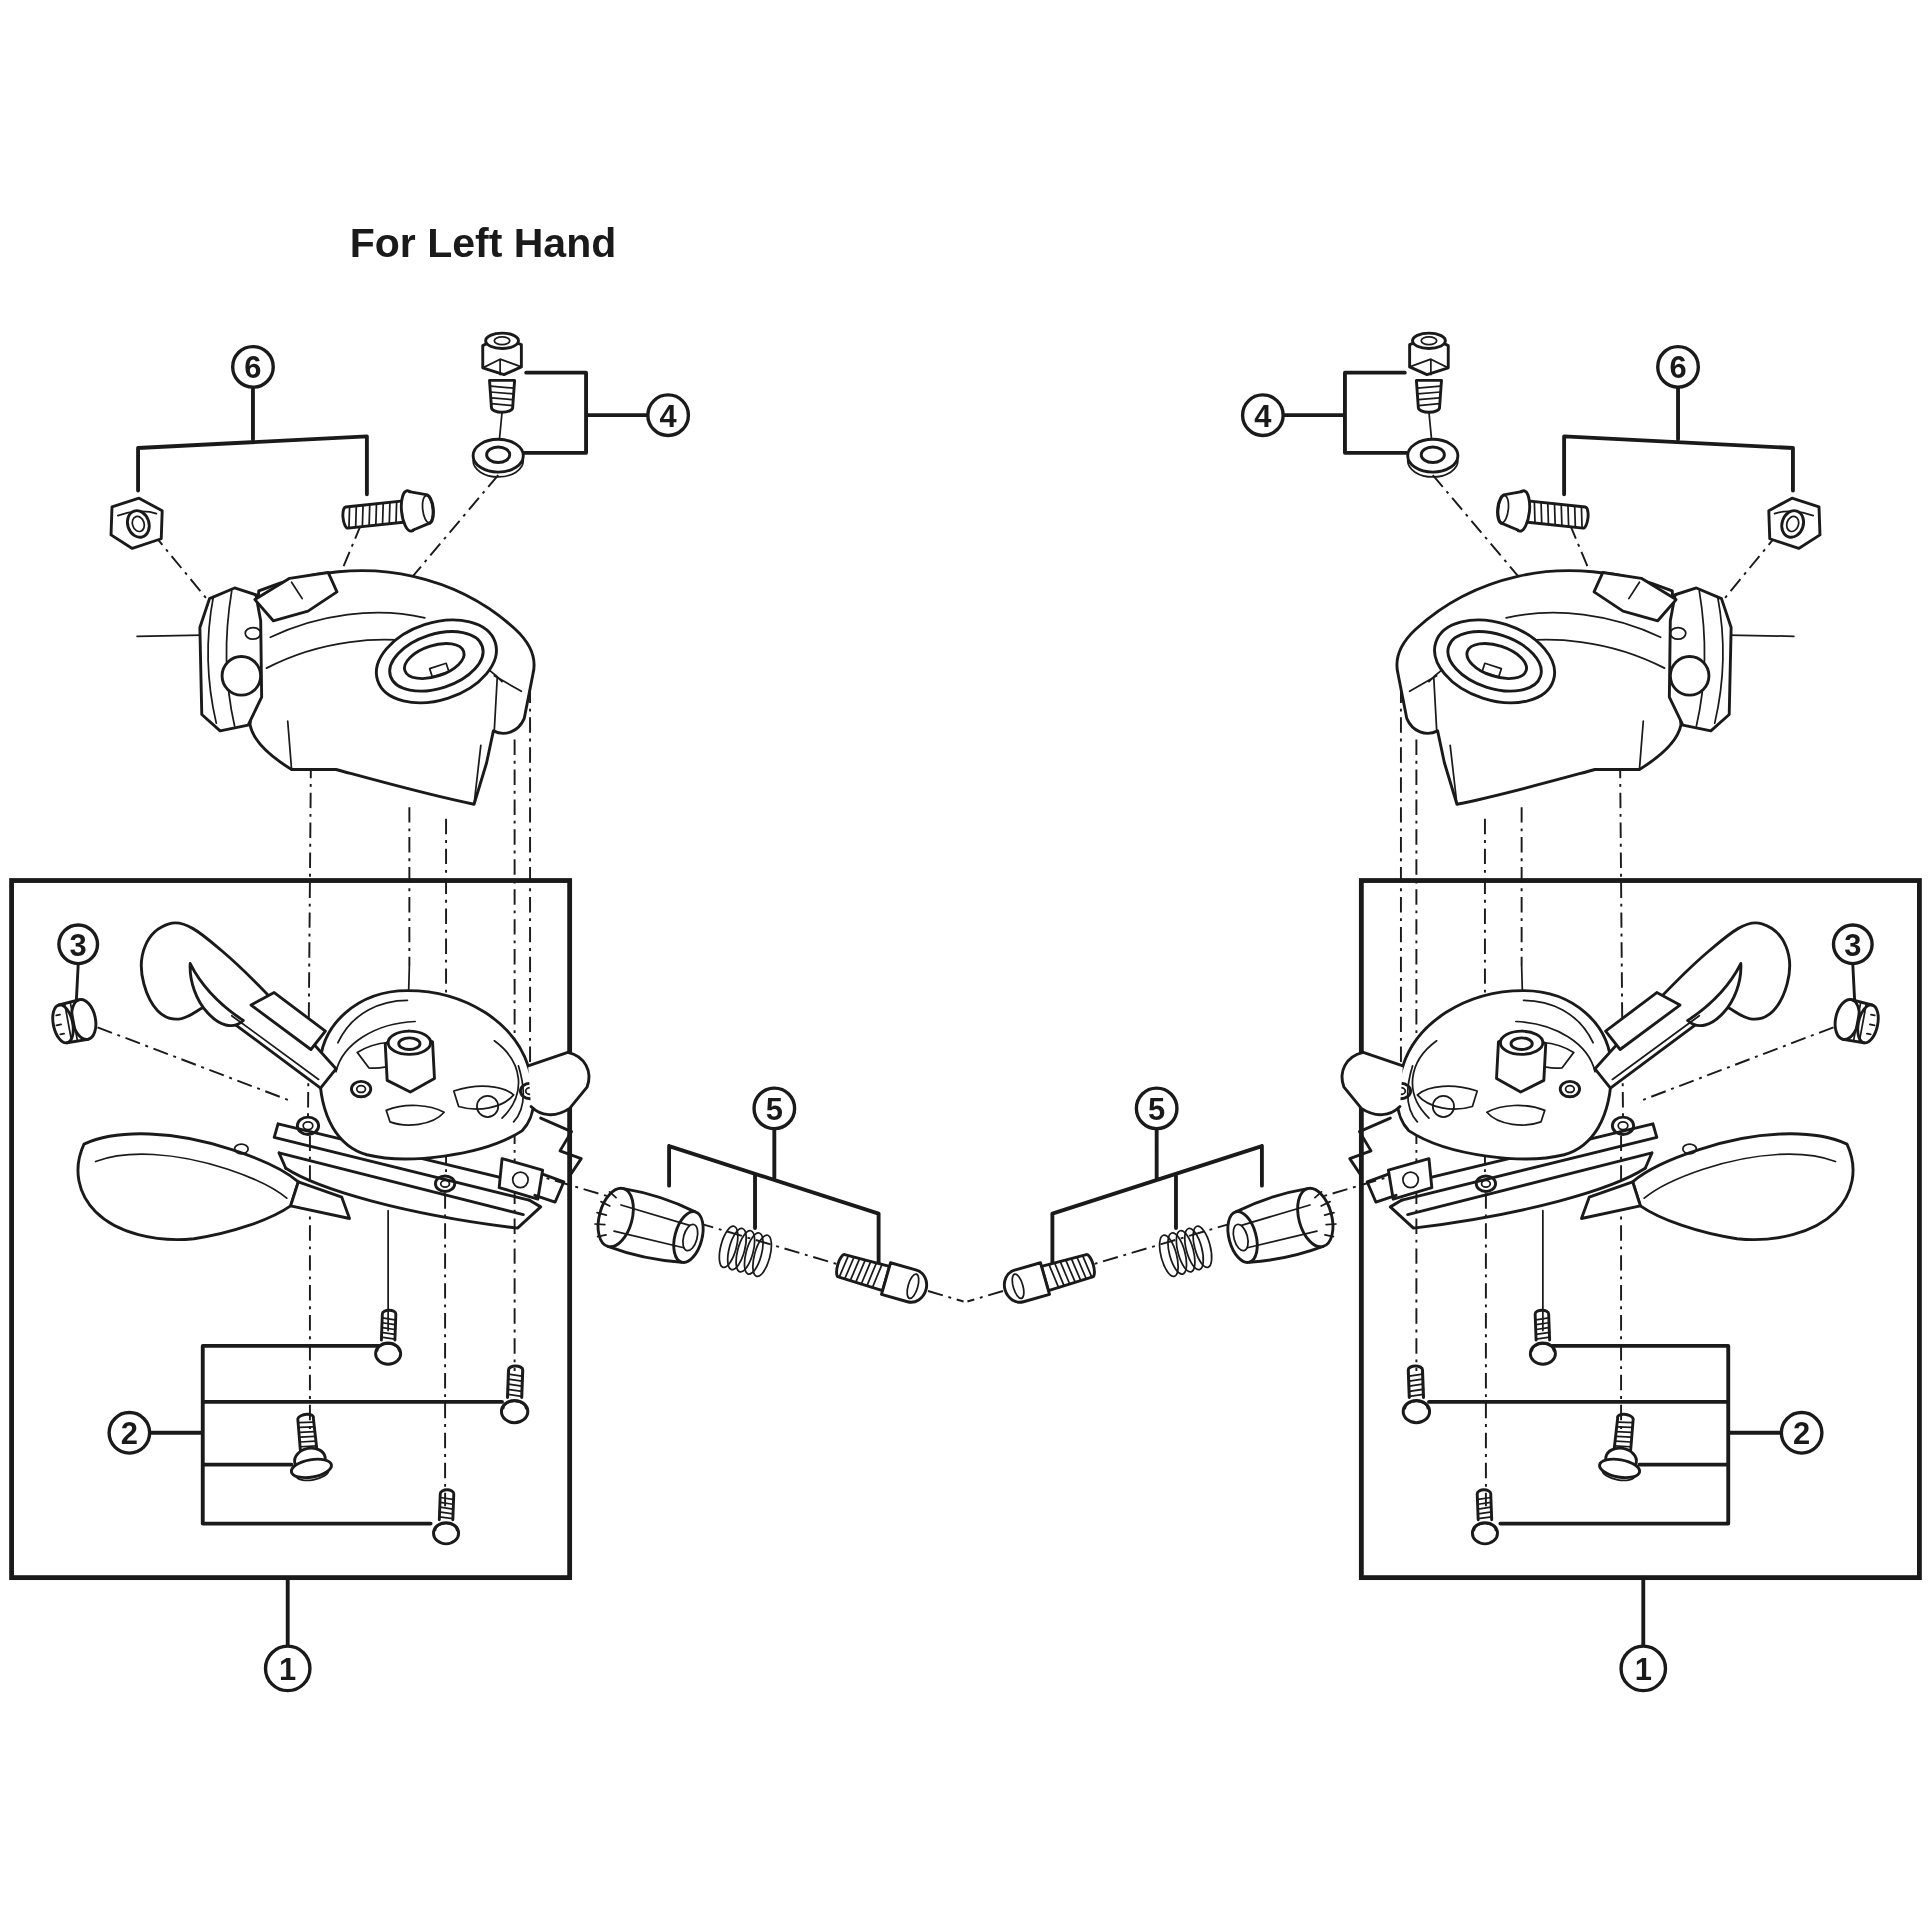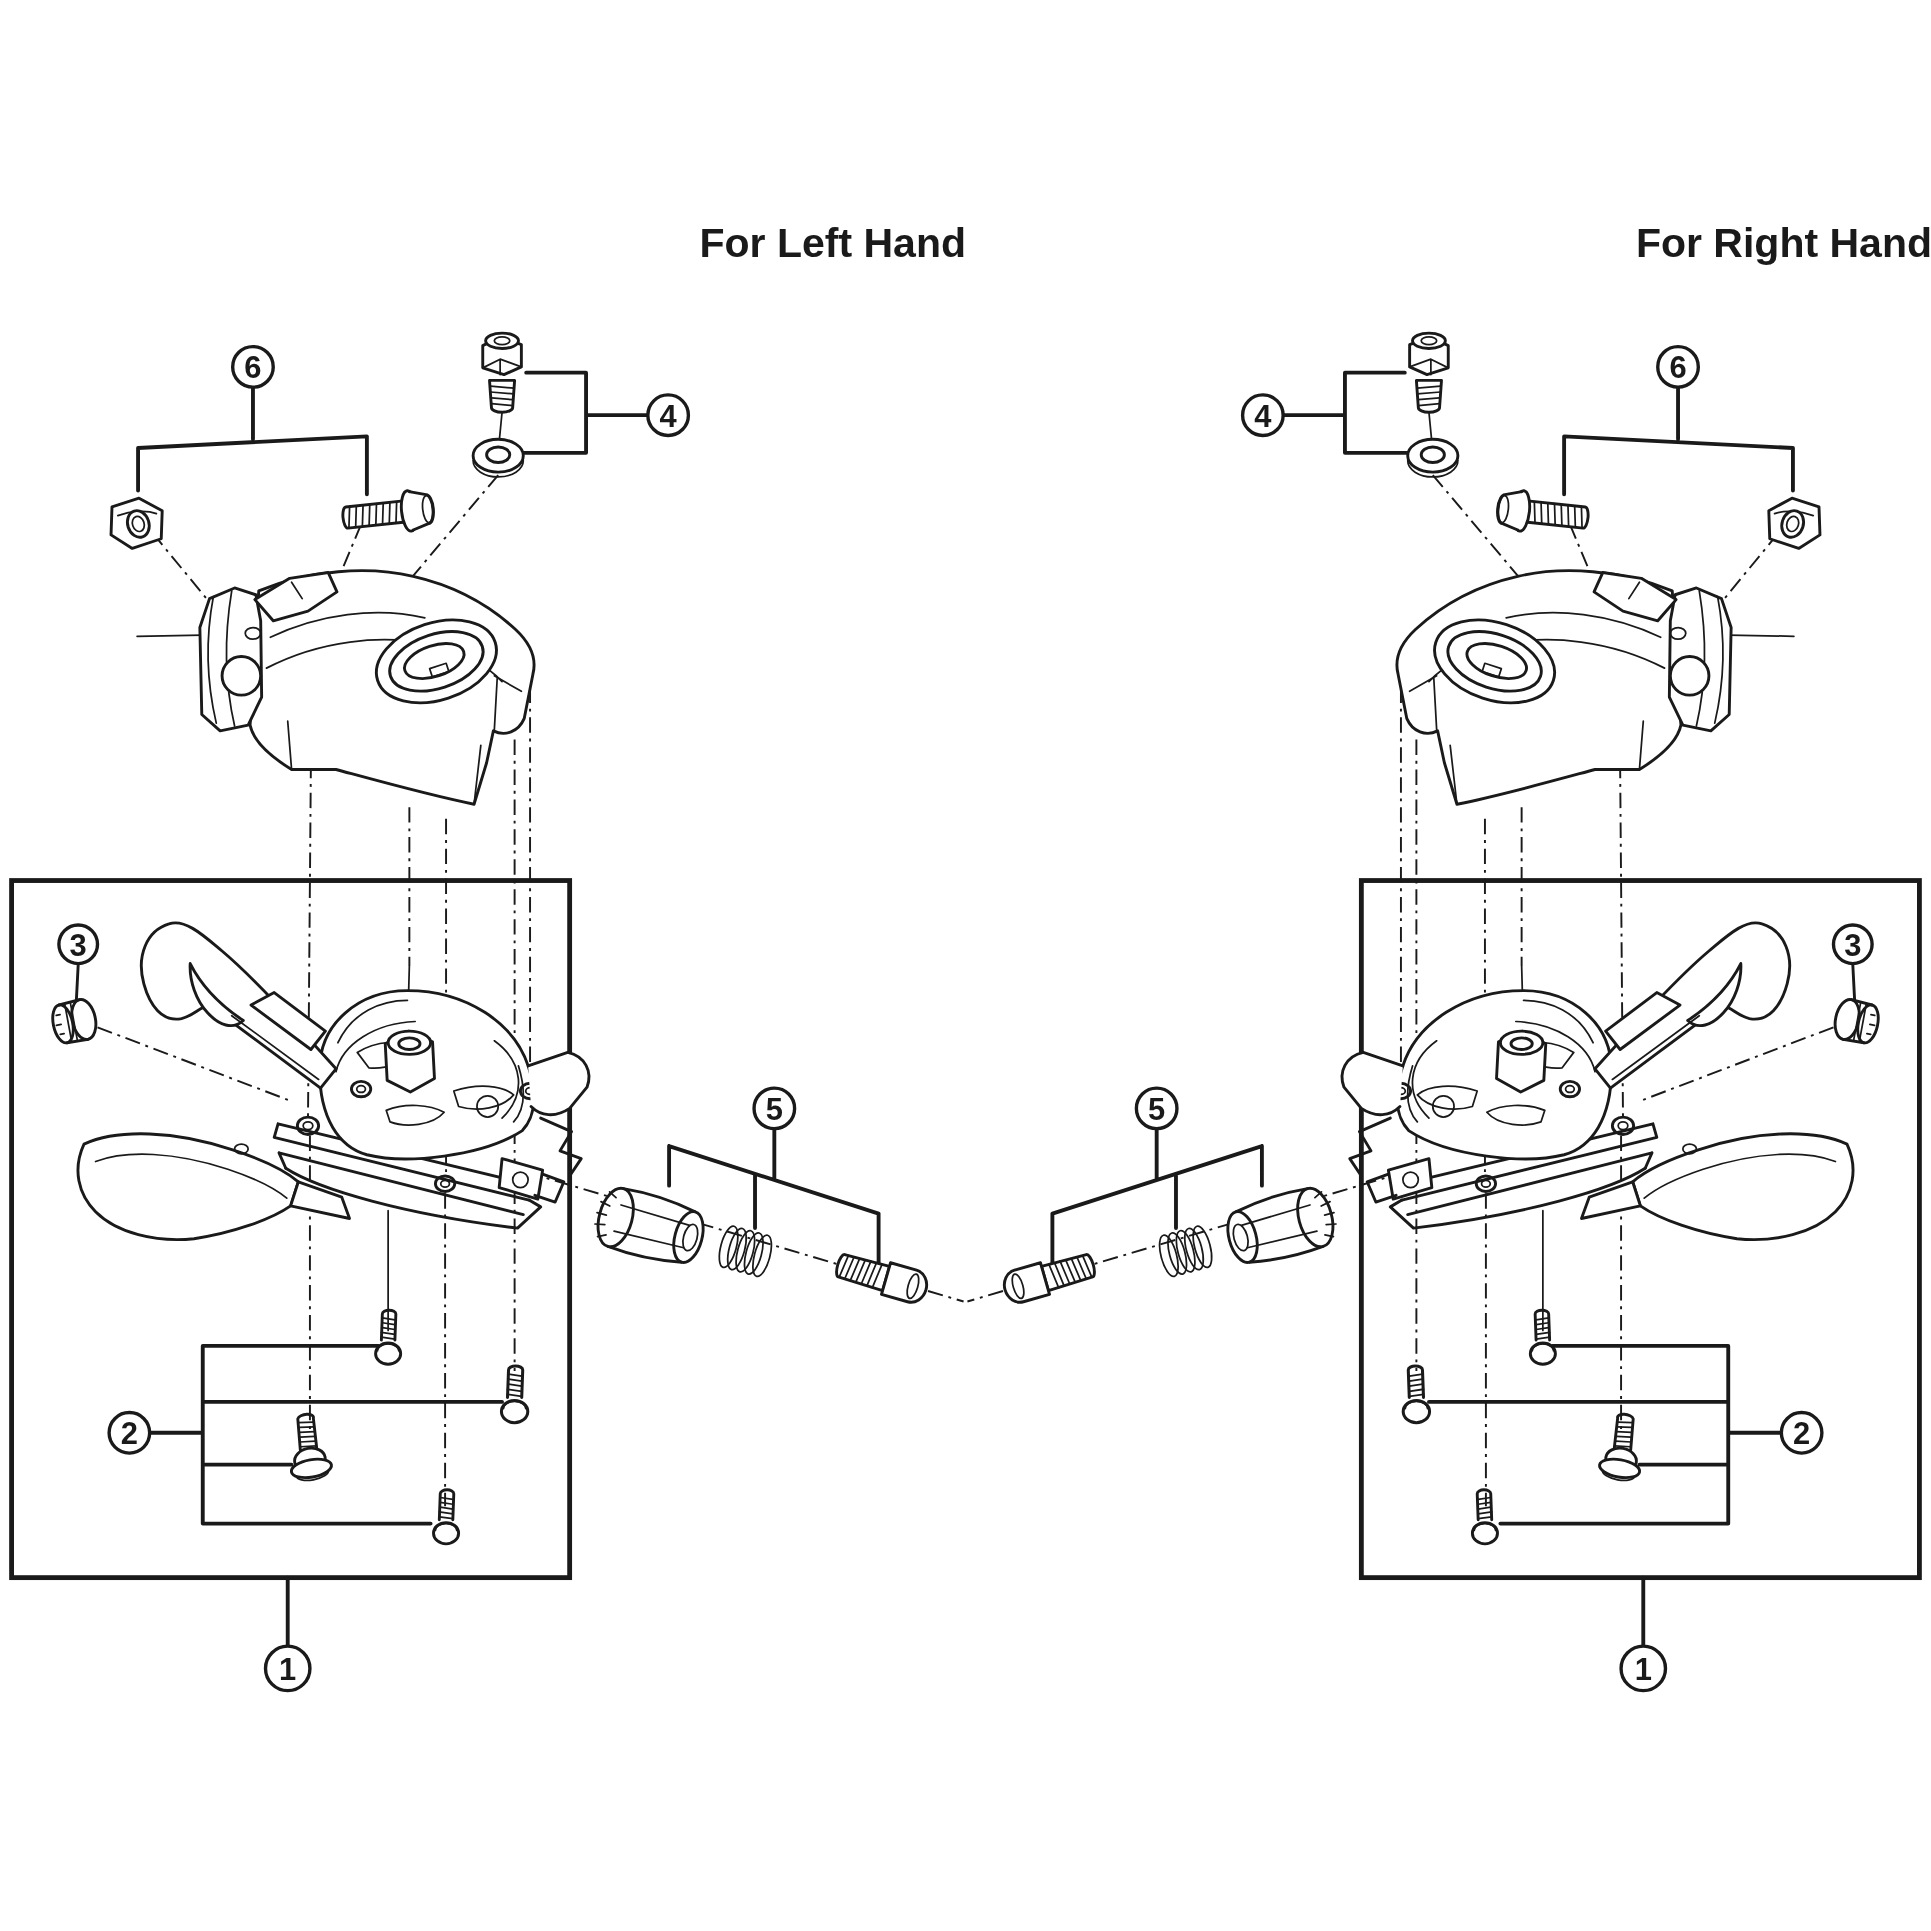--- a/index.html
+++ b/index.html
@@ -1,39 +1,38 @@
 <!DOCTYPE html>
 <html style="--line: #1a1a1a; --bg: #ffffff;"><head>
 <meta charset="utf-8">
 <style>
   :root{ --line:#1a1a1a; --bg:#ffffff; }
   html,body{margin:0;padding:0;}
   body{width:1931px;height:1931px;background:var(--bg);font-family:"Liberation Sans",sans-serif;}
   .canvas{position:relative;width:1931px;height:1931px;overflow:hidden;}
-  .title{position:absolute;top:220px;width:966px;text-align:right;
+  .title{position:absolute;top:220px;width:966px;text-align:center;
          font-weight:bold;font-size:41px;color:var(--line);}
   .title.left{left:0;} .title.right{left:966px;}
   svg{position:absolute;left:0;top:0;}
   .ln  {stroke:var(--line);fill:none;stroke-width:3;stroke-linejoin:round;stroke-linecap:round;}
   .lnw {stroke:var(--line);fill:#fff;stroke-width:3;stroke-linejoin:round;stroke-linecap:round;}
   .thin{stroke:var(--line);fill:none;stroke-width:1.8;stroke-linejoin:round;stroke-linecap:round;}
   .box {stroke:var(--line);fill:none;stroke-width:5;}
   .call{stroke:var(--line);fill:none;stroke-width:4;stroke-linejoin:round;stroke-linecap:round;}
   .dash{stroke:var(--line);fill:none;stroke-width:2;stroke-dasharray:16 6 3 6;}
   .co-circle{fill:#fff;stroke:var(--line);stroke-width:3.5;}
   .co-num{font-family:"Liberation Sans",sans-serif;font-weight:bold;font-size:32px;
           fill:var(--line);text-anchor:middle;dominant-baseline:central;}
 </style>
 </head>
 <body>
 
 <div class="canvas">
 
   <div class="title left">For Left Hand</div>
-  <div class="title right">For Right Hand</div>
 
   <svg width="1931" height="1931" viewBox="0 0 2000 2000">
     <defs>
 
       <g id="pscrew">
         <path class="ln" d="M-7,-14 L-6,-41 A7,4 0 0 1 8,-41 L7,-14"></path>
         <path class="thin" d="M-6,-37 L7,-35 M-6,-32 L7,-30 M-6,-27 L7,-25 M-7,-22 L7,-20 M-7,-17 L7,-15"></path>
         <ellipse class="lnw" cx="0" cy="0" rx="13" ry="11"></ellipse>
         <path class="thin" d="M-11,-3 A11,7 0 0 1 11,-3"></path>
       </g>

